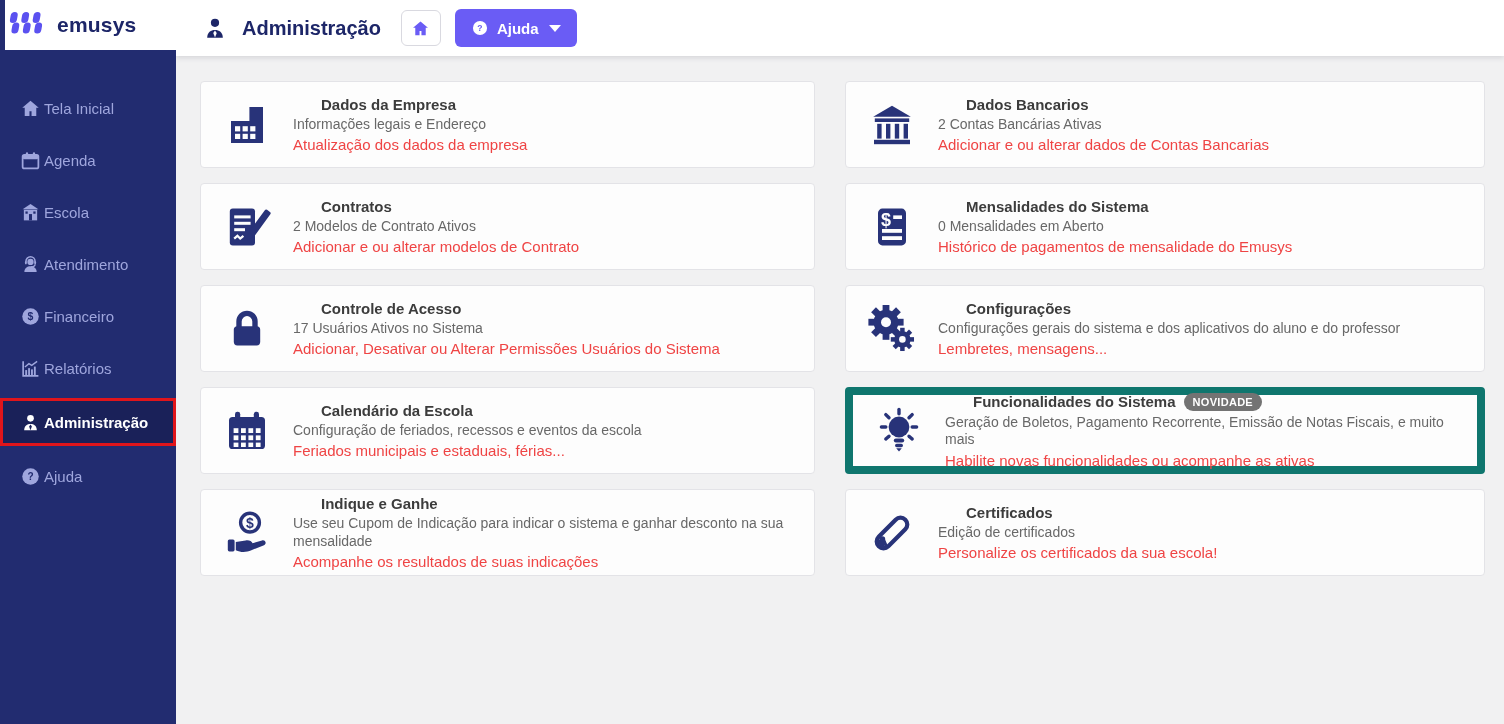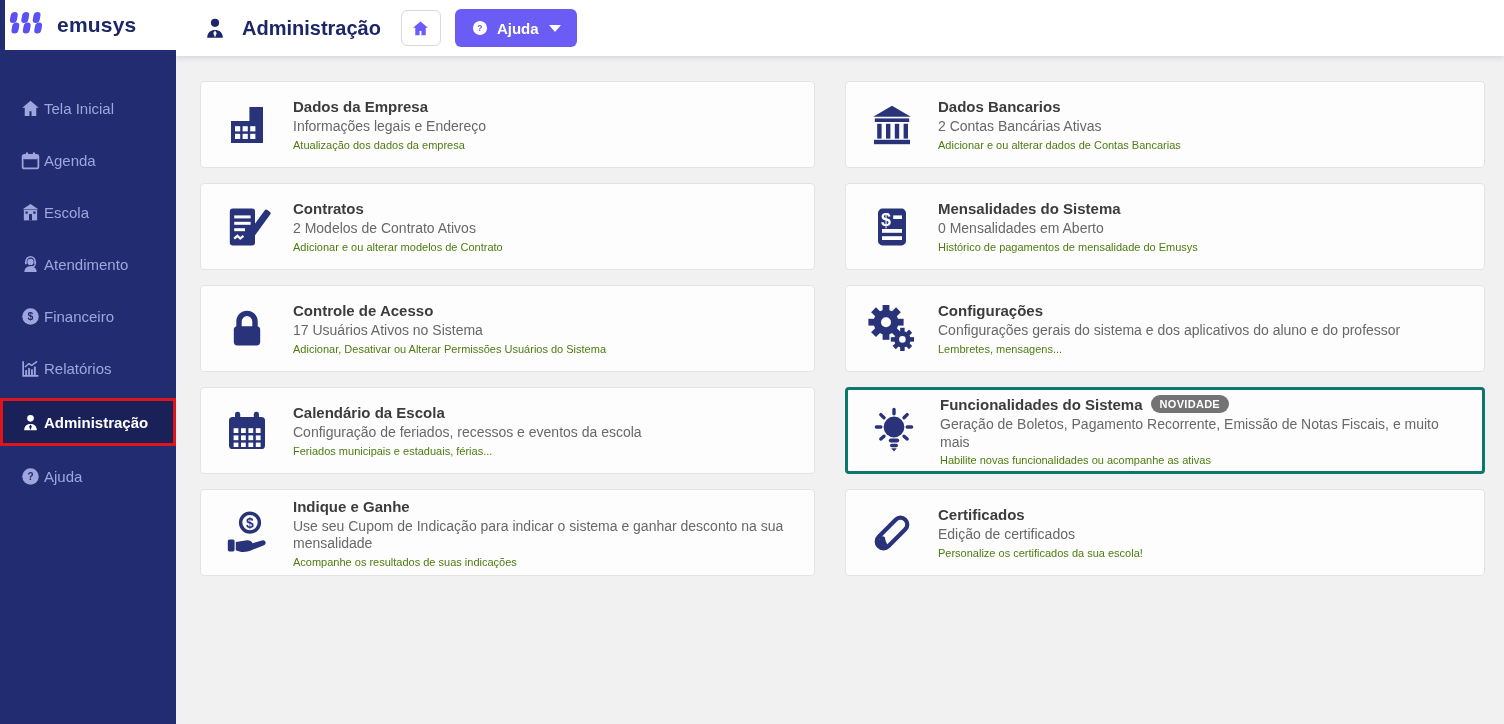--- a/index.html
+++ b/index.html
@@ -88,37 +88,37 @@
   }
   .card {
     background: #fdfdfd;
     border: 1px solid #e3e3e7;
     border-radius: 4px;
     height: 87px;
     display: flex; align-items: center;
     cursor: pointer;
     --knock: #fdfdfd;
   }
-  .card.highlighted { border: 3px solid #0f766e; }
+  .card.highlighted { border: 8px solid #0f766e; }
   .card-icon {
     width: 92px; flex: 0 0 92px;
     display: flex; align-items: center; justify-content: center;
     color: #283379;
   }
   .card-icon svg { width: 48px; height: 48px; }
   .card-text { display: flex; flex-direction: column; gap: 3px; padding-right: 14px; }
   .card-title-row { display: flex; align-items: center; gap: 8px; }
-  .card-title { font-size: 15px; font-weight: bold; color: #3c3c3c; }
+  .card-title { font-size: 15px; font-weight: bold; color: #3c3c3c; margin-left: 28px; }
   .card-badge {
     background: #737373; color: #ffffff;
     font-size: 11px; font-weight: bold; letter-spacing: 0.3px;
     padding: 3px 9px; border-radius: 10px;
   }
   .card-subtitle { font-size: 14px; color: #686868; line-height: 1.25; }
-  .card-note { font-size: 11px; color: #4d7c0f; }
+  .card-note { font-size: 15px; color: #ef4444; }
 </style>
 </head>
 <body>
 
 <aside class="sidebar">
   <div class="logo-box">
     <span class="logo-mark">
         <svg width="44" height="34" viewBox="0 0 44 34">
           <g fill="#5b51f0" transform="skewX(-10)">
       <rect x="7" y="4" width="7" height="11" rx="3.5"></rect>

